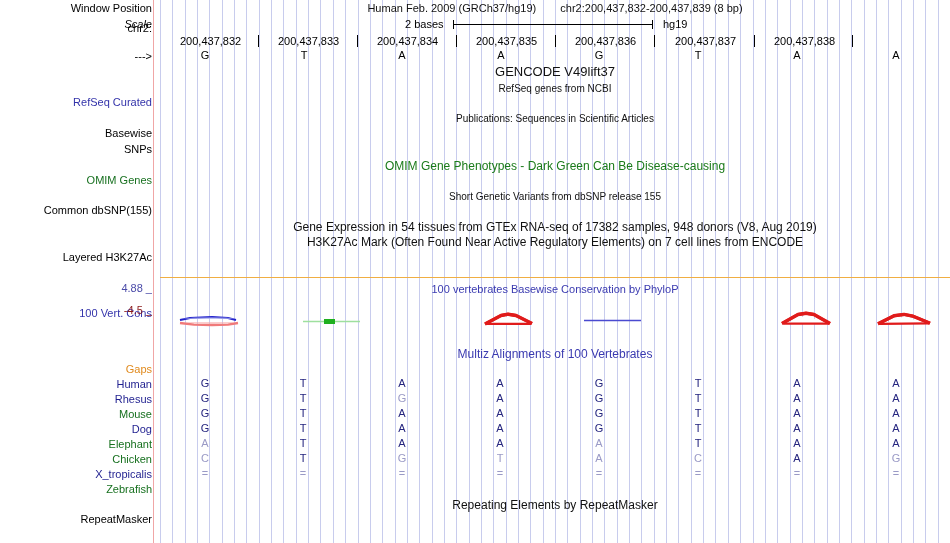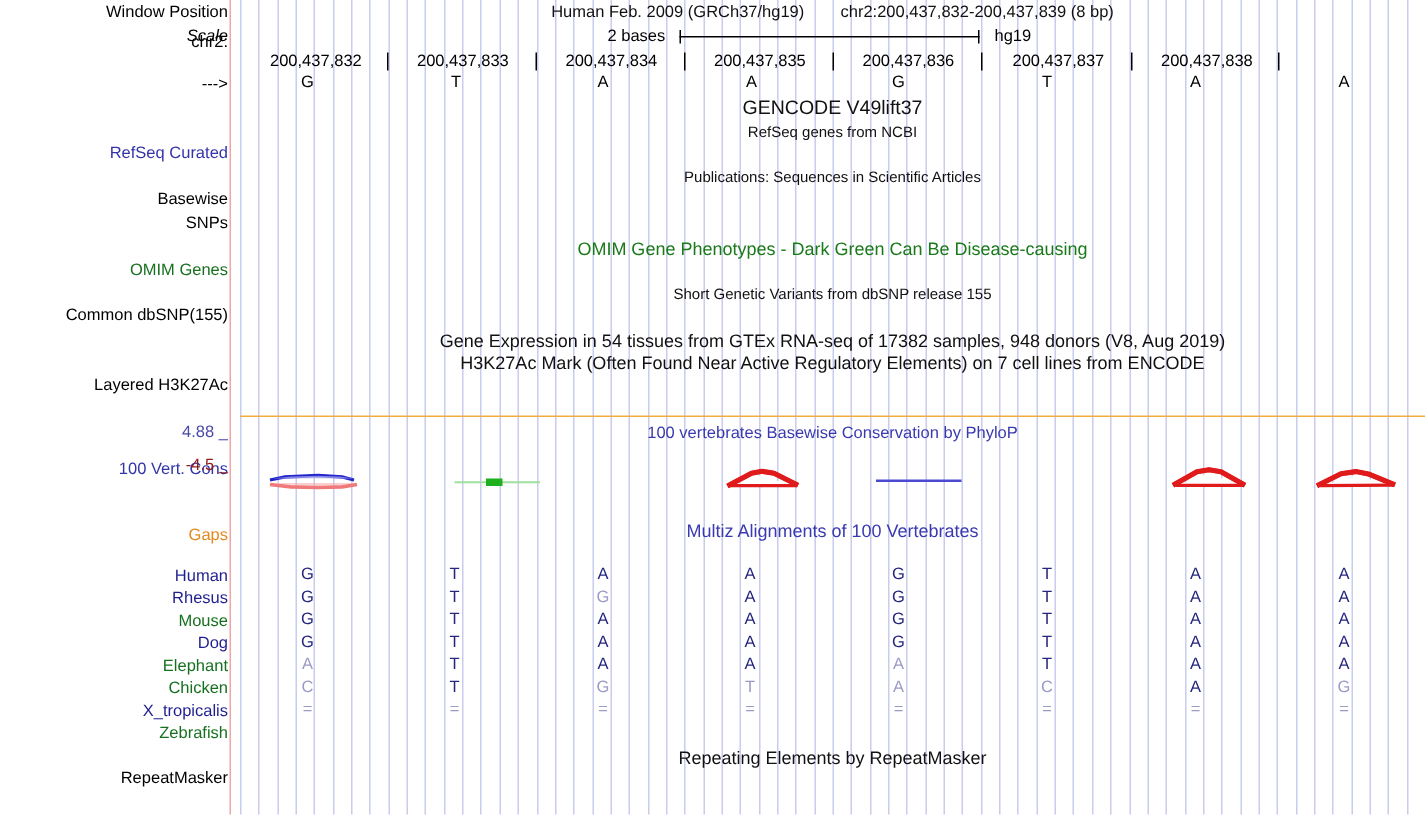--- a/index.html
+++ b/index.html
@@ -136,21 +136,21 @@
   <div class="lbl c-black" style="top:143px;">SNPs</div>
   <div class="lbl c-dkgreen" style="top:174px;">OMIM Genes</div>
   <div class="lbl c-black" style="top:204px;margin-left:32px;">Common dbSNP(155)</div>
   <div class="lbl c-black" style="top:251px;">Layered H3K27Ac</div>
 
   <div class="lbl c-purple" style="top:282px;">4.88 _</div>
   <div class="lbl c-blue" style="top:307px;">100 Vert. Cons</div>
 
   <div class="lbl c-maroon" style="top:304px;text-align:center;">-4.5 _</div>
 
-  <div class="lbl c-orange" style="top:351px;">Gaps</div>
+  <div class="lbl c-orange" style="top:363px;">Gaps</div>
   <div class="lbl c-navy" style="top:378px;">Human</div>
   <div class="lbl c-navy" style="top:393px;">Rhesus</div>
   <div class="lbl c-dkgreen" style="top:408px;">Mouse</div>
   <div class="lbl c-navy" style="top:423px;">Dog</div>
   <div class="lbl c-dkgreen" style="top:438px;">Elephant</div>
   <div class="lbl c-dkgreen" style="top:453px;">Chicken</div>
   <div class="lbl c-navy" style="top:468px;">X_tropicalis</div>
   <div class="lbl c-dkgreen" style="top:483px;">Zebrafish</div>
 
   <div class="lbl c-black" style="top:513px;">RepeatMasker</div>

